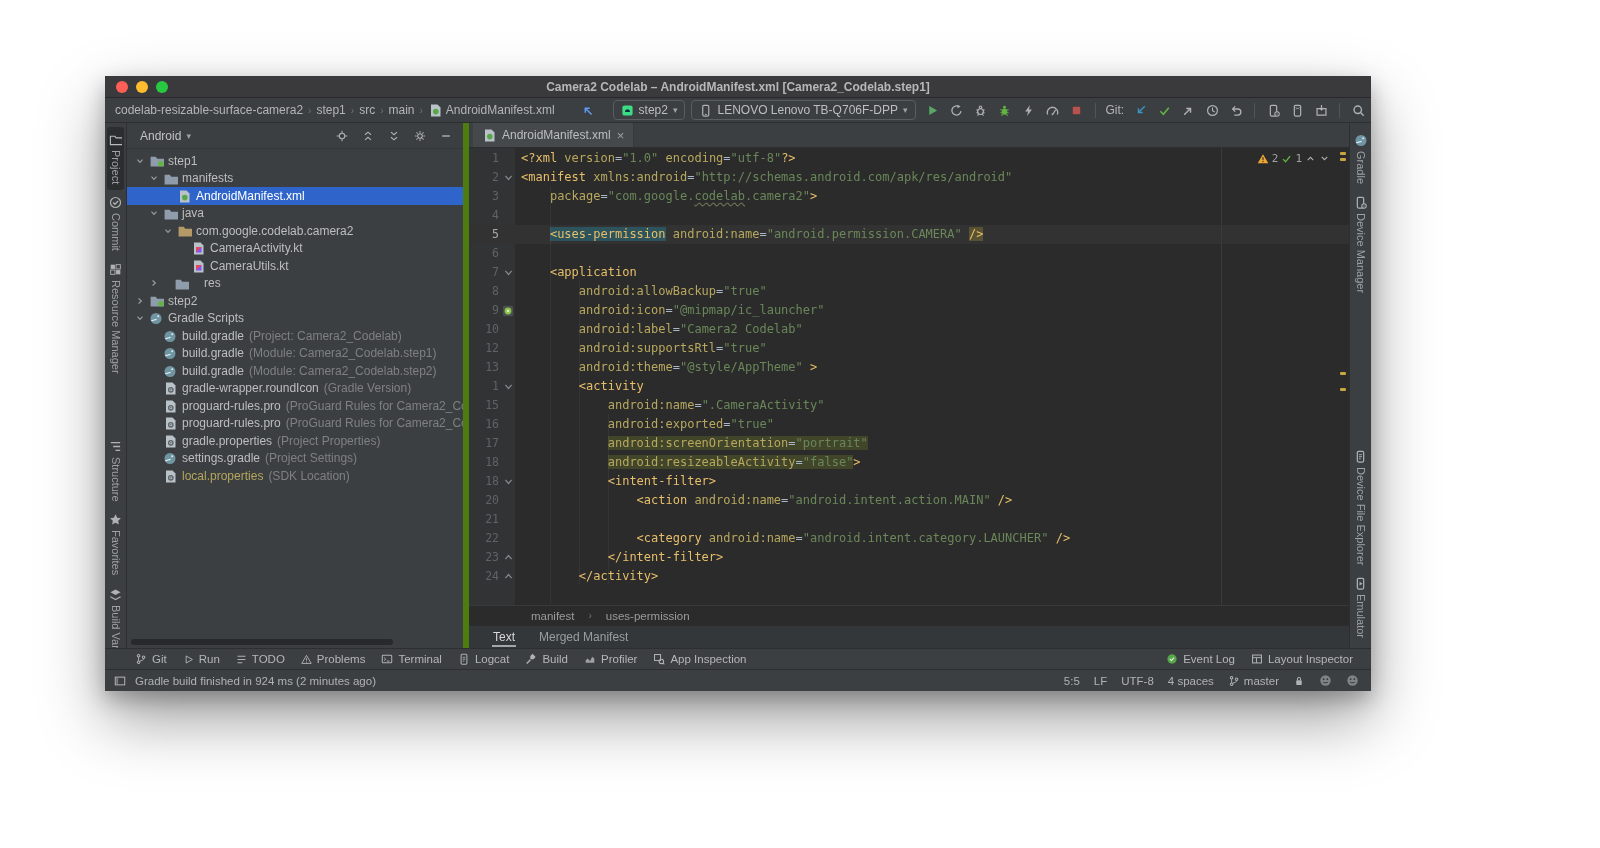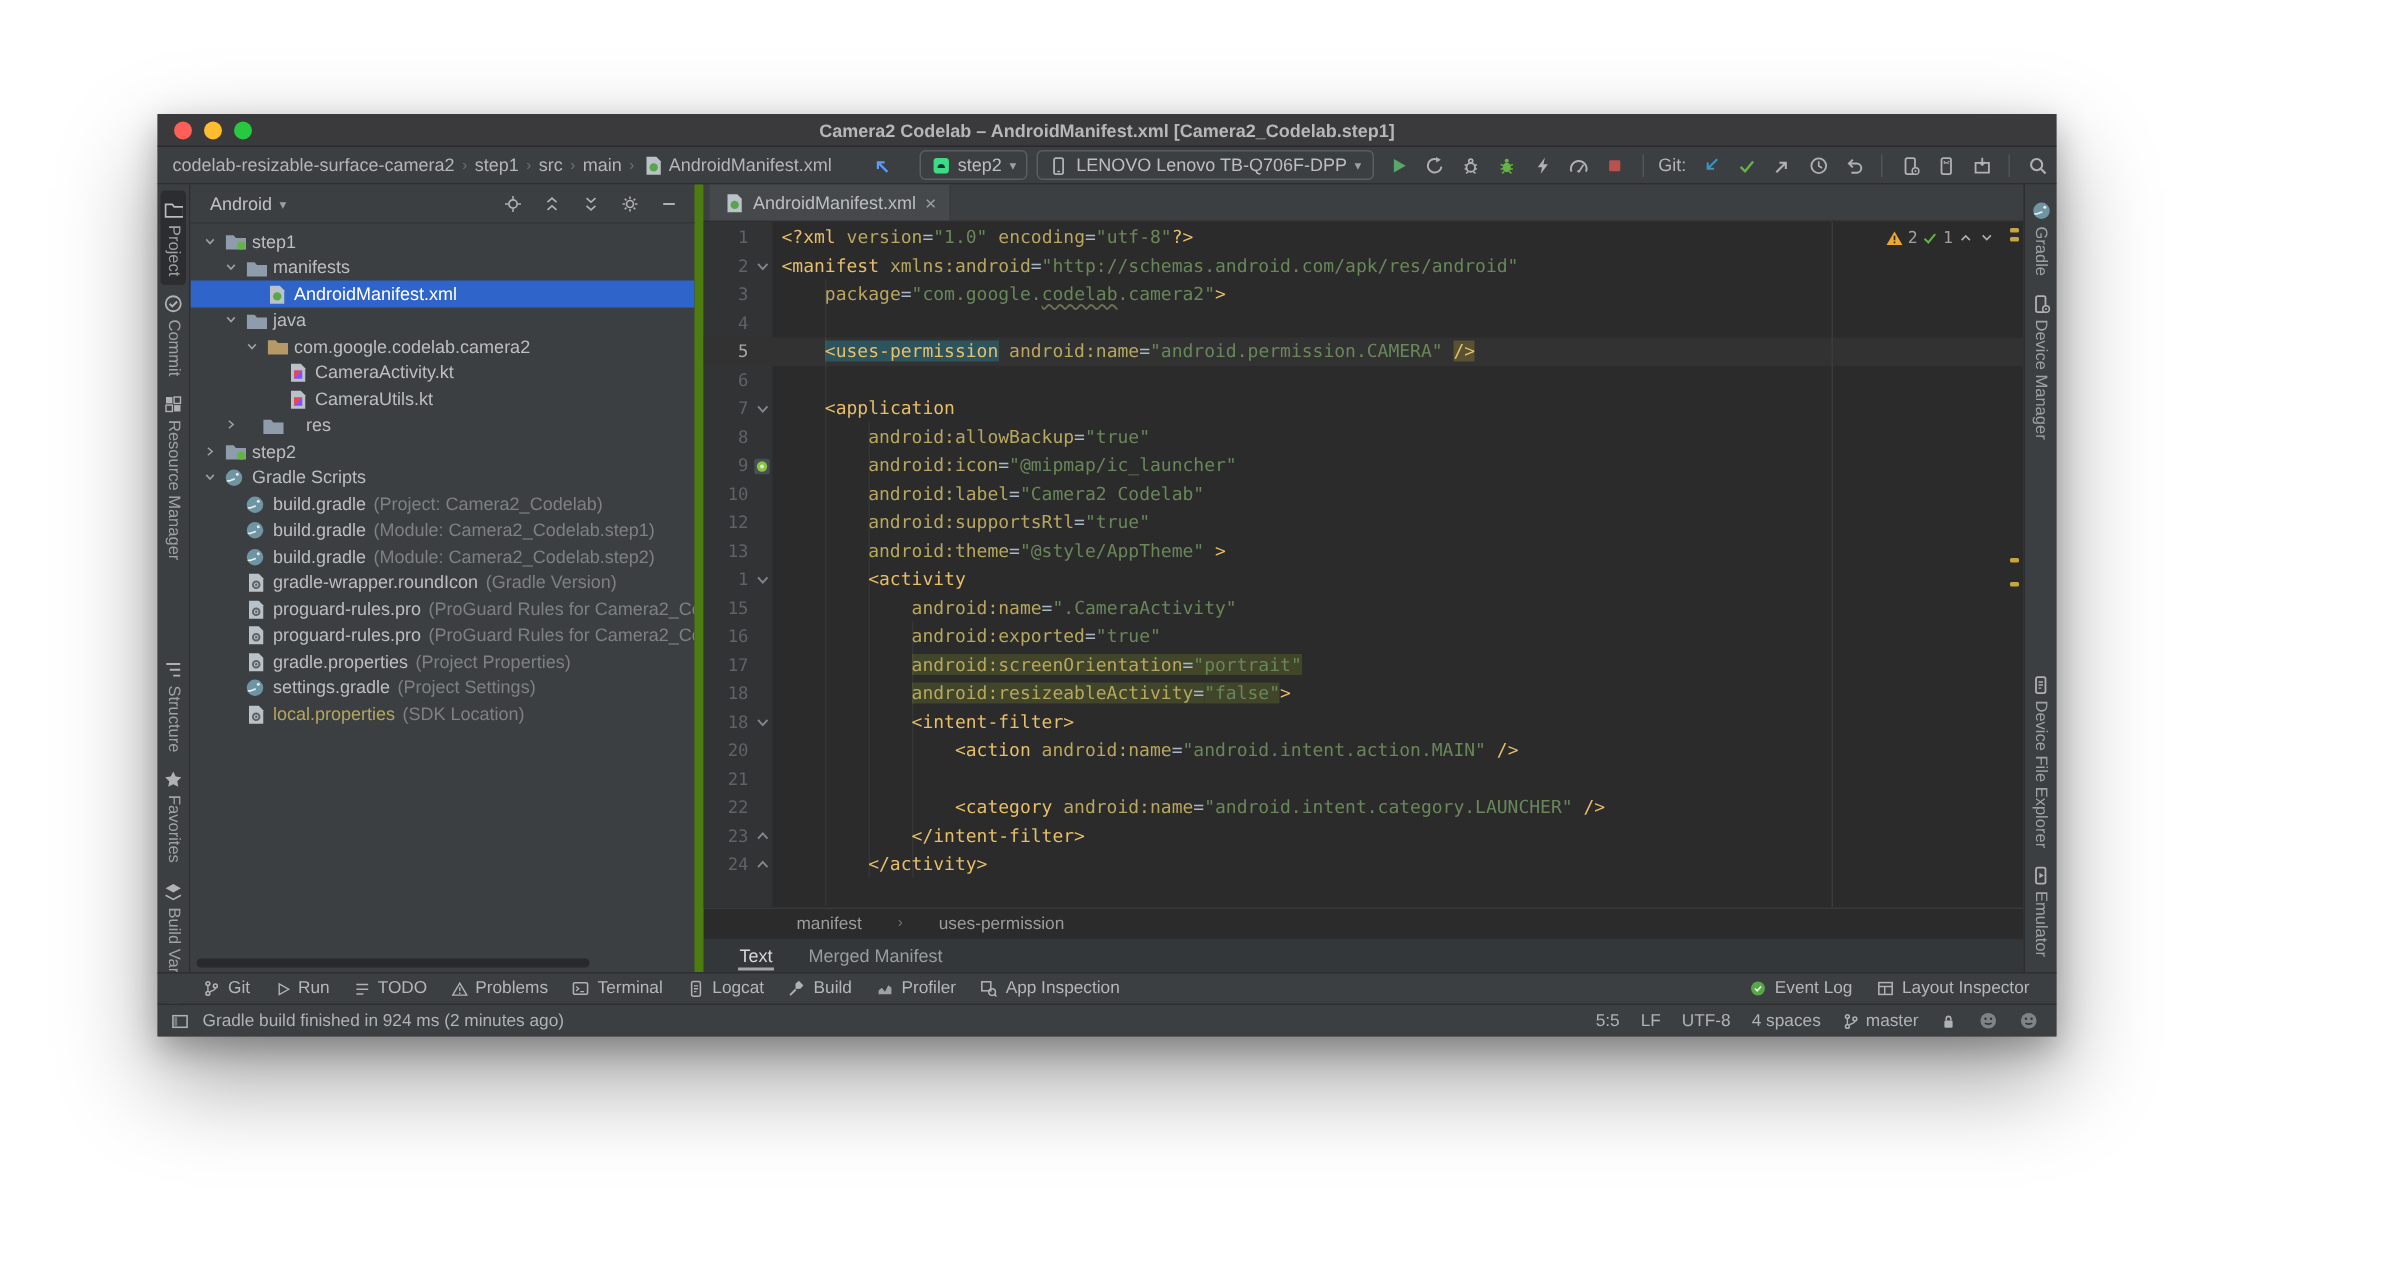--- a/index.html
+++ b/index.html
@@ -77,21 +77,21 @@
   .hlsel{background:var(--hl-teal,#2d545c)}
   .hlbrace{background:var(--hl-brace,#585132)}
   .hlchg{background:var(--hl-olive,#41452a)}
   .iguide{position:absolute;width:1px;background:rgba(255,255,255,.05)}
   .margin-guide{position:absolute;top:0;bottom:0;left:752px;width:1px;background:#393b3d}
   .inspect{position:absolute;top:3px;right:15px;display:flex;align-items:center;gap:3px;font-size:11px;color:#9da0a3;
     background:rgba(43,43,43,.85);padding:1px 4px;border-radius:3px;cursor:pointer}
   .smark{position:absolute;right:3px;width:6px;height:3px;border-radius:1px;background:#c7a53f}
   
   .xml-bc{height:20px;flex:0 0 auto;background:var(--editor-bg,#2b2b2b);border-top:1px solid #37393b;
-    display:flex;align-items:center;gap:24px;padding-left:62px;font-size:11.5px;color:#9a9c9e}
+    display:flex;align-items:center;gap:14px;padding-left:62px;font-size:11.5px;color:#9a9c9e}
   .xbc-sep{color:#6f7274;font-size:10px}
   .btabs{height:23px;flex:0 0 auto;background:#34373a;border-top:1px solid #2a2c2e;display:flex;align-items:center;
     gap:4px;padding-left:14px;font-size:12px}
   .btab{padding:0 10px;height:100%;display:flex;align-items:center;color:#9a9da0;position:relative;cursor:pointer}
   .btab.active{color:#d6d8da}
   .btab.active::after{content:"";position:absolute;left:9px;right:9px;bottom:1px;height:2px;background:#a2a6aa}
   
   .bottombar{height:21px;flex:0 0 auto;background:var(--panel-bg,#3c3f41);border-top:1px solid #2c2e30;
     display:flex;align-items:center;font-size:11.5px;color:#b4b6b8;padding:0 10px 0 22px}
   .bb-item{display:flex;align-items:center;gap:5px;padding:0 8px;height:100%;cursor:pointer;white-space:nowrap}

